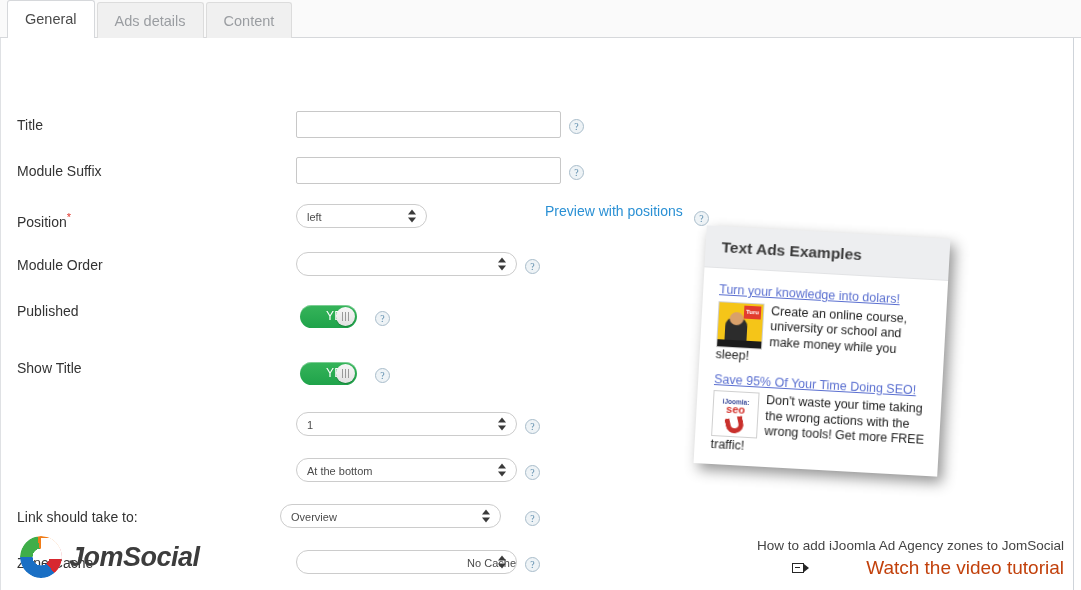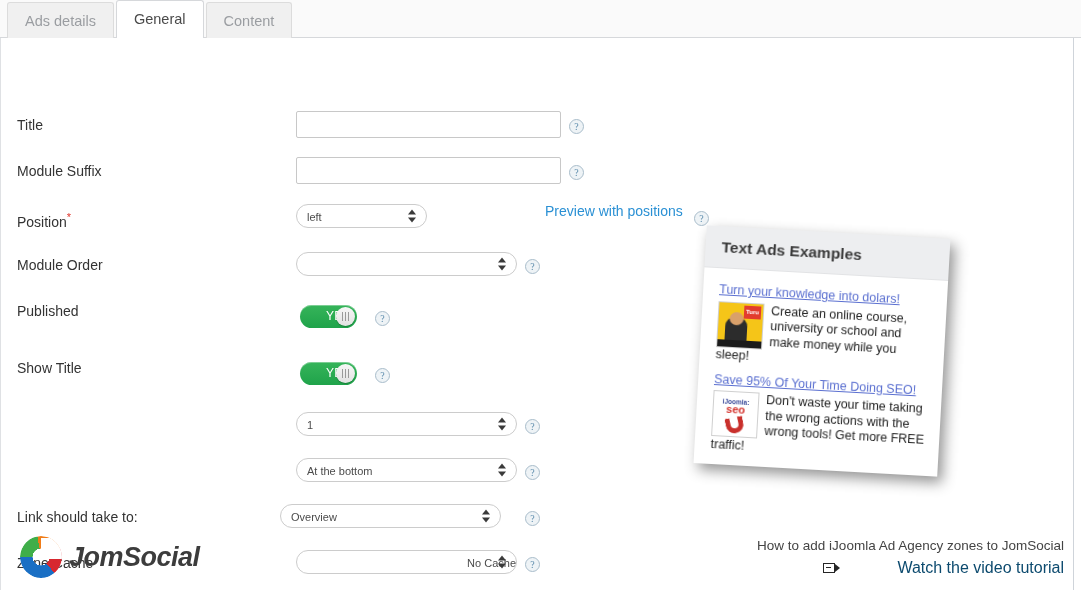--- a/index.html
+++ b/index.html
@@ -420,35 +420,35 @@
   }
   .vid-icon .lens {
     position: absolute;
     right: 0; top: 2.5px;
     width: 0; height: 0;
     border-top: 4px solid transparent;
     border-bottom: 4px solid transparent;
     border-left: 5px solid #262626;
   }
   .watch-link {
-    color: #0c4a6e;
-    font-size: 16px;
+    color: #c2410c;
+    font-size: 19px;
     text-decoration: none;
     vertical-align: middle;
     cursor: pointer;
     margin-left: 48px;
   }
 </style>
 </head>
 <body>
 
 <div class="tabbar">
   <div class="tabs">
+    <div class="tab active">General</div>
     <div class="tab">Ads details</div>
-    <div class="tab active">General</div>
     <div class="tab">Content</div>
   </div>
 </div>
 
 <div class="panel">
   <div class="form">
 
     <div class="row" style="top:52px;">
       <div class="label">Title</div>
       <div class="ctl" style="left:295px; top:1px;">

